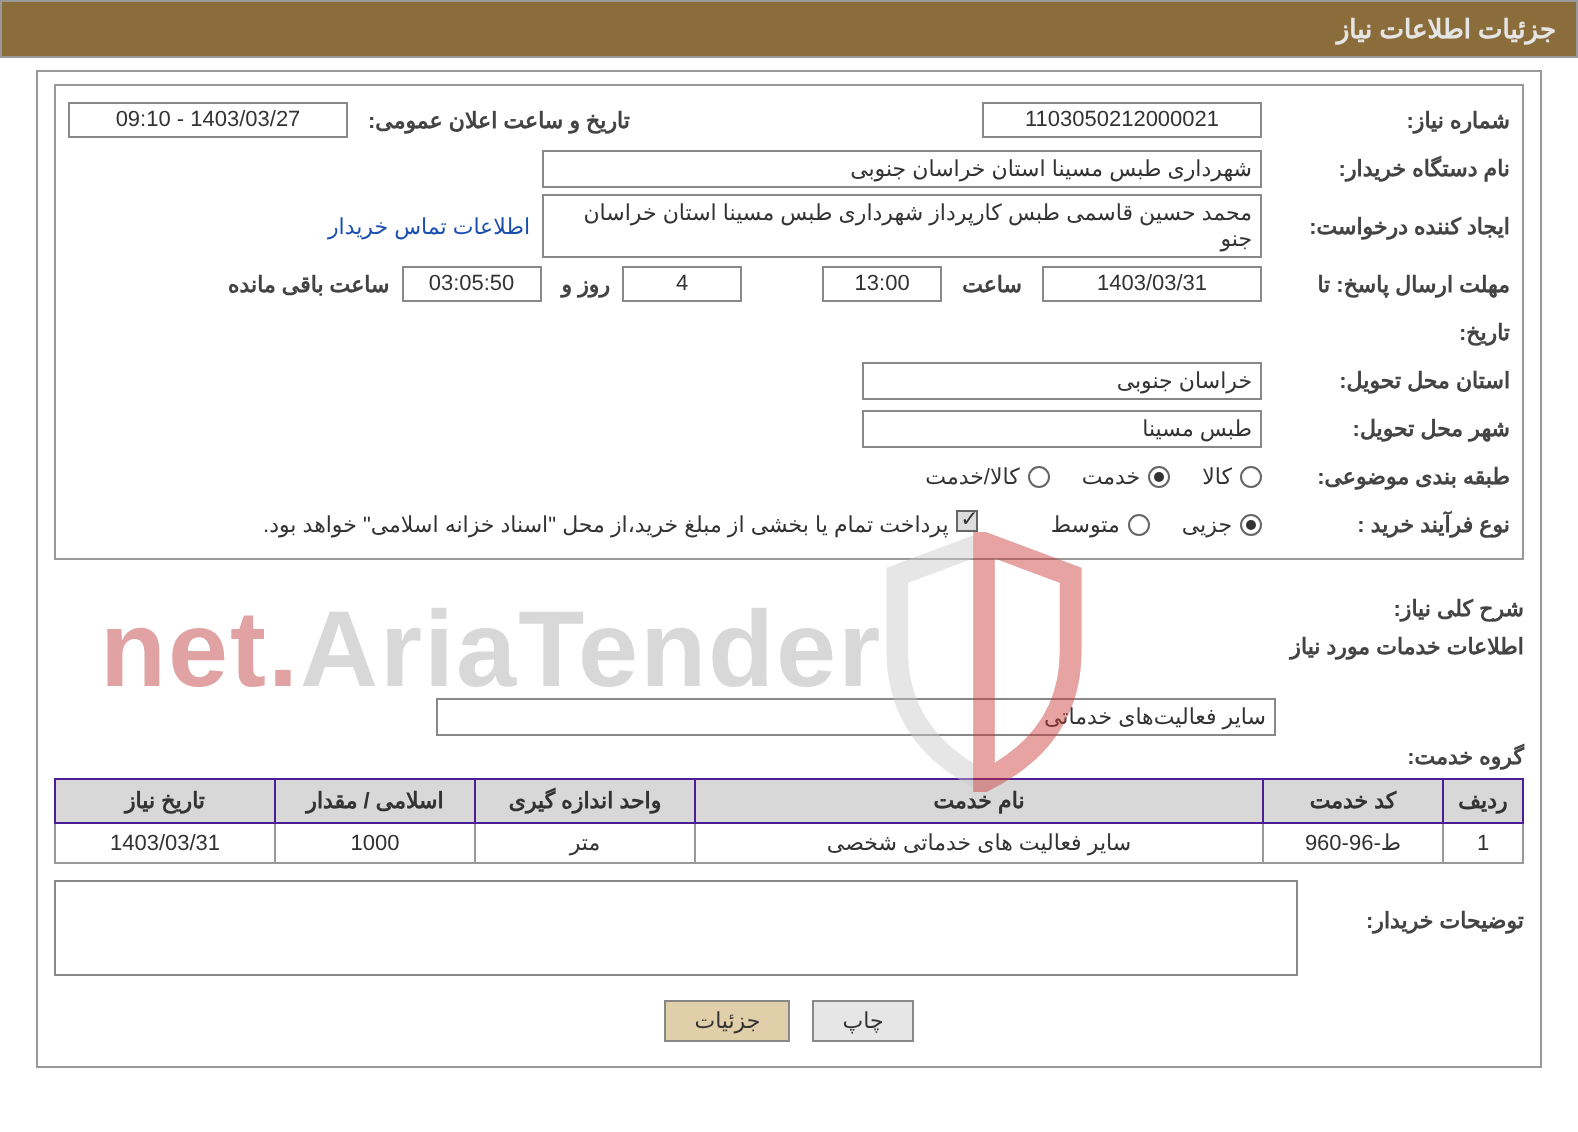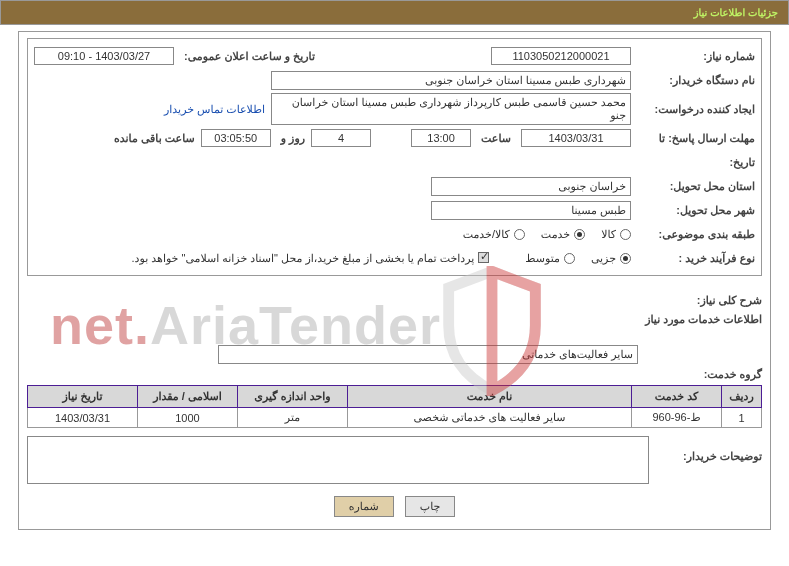--- a/index.html
+++ b/index.html
@@ -1,18 +1,18 @@
 <!DOCTYPE html>
 <html dir="rtl" lang="fa"><head>
 <meta charset="utf-8">
 <style>
   * { box-sizing: border-box; margin: 0; padding: 0; }
   body { font-family: tahoma, sans-serif; font-size: 11px; background: #fff; color: #333; direction: rtl; }
   .page { width: 789px; height: 566px; position: relative; }
-  .header-bar { background: #8a6d3b; color: #bef264; padding: 6px 10px; font-weight: bold; font-size: 10px; border: 1px solid #999; }
+  .header-bar { background: #8a6d3b; color: #e5e5e5; padding: 6px 10px; font-weight: bold; font-size: 13px; border: 1px solid #999; }
   .outer-border { border: 1px solid #999; margin: 6px 18px 6px 18px; padding: 6px 8px 6px 8px; }
   .inner-box { border: 1px solid #999; padding: 4px 6px; margin-bottom: 2px; }
   .row { display: flex; align-items: center; margin: 2px 0; min-height: 22px; }
   .label { font-weight: bold; color: #444; white-space: nowrap; margin-left: 4px; }
   .field { border: 1px solid #888; background: #fff; padding: 2px 4px; min-height: 18px; font-size: 11px; text-align: right; }
   .link { color: #1a4fb0; cursor: pointer; margin-right: 6px; }
   .radio-item { margin-left: 16px; display: inline-flex; align-items: center; }
   .radio { width: 11px; height: 11px; border: 1px solid #666; border-radius: 50%; margin-left: 4px; display: inline-block; position: relative; }
   .radio.sel::after { content:""; position:absolute; width:5px; height:5px; background:#333; border-radius:50%; top:2px; right:2px;}
   .cb { width: 11px; height: 11px; border:1px solid #666; display:inline-block; margin-left:4px; position:relative; background:#ddd;}
@@ -153,21 +153,21 @@
       </tbody>
     </table>
 
     <div class="row" style="align-items:flex-start; margin-top:4px;">
       <span class="label" style="width:110px; padding-top:18px;">توضیحات خریدار:</span>
       <div class="textarea"></div>
     </div>
 
     <div class="btn-row">
       <span class="btn">چاپ</span>
-      <span class="btn" style="background:#e0cfa8;">شماره</span>
+      <span class="btn" style="background:#e0cfa8;">جزئیات</span>
     </div>
   </div>
 
   <div class="wm">
     <div class="wm-text">
       <span class="wm-shield">
         <svg viewBox="0 0 100 120">
           <path d="M50 5 L90 20 L90 55 Q90 95 50 115 Q10 95 10 55 L10 20 Z" fill="none" stroke="#c9c9c9" stroke-width="10"></path>
           <path d="M50 5 L90 20 L90 55 Q90 95 50 115 L50 5 Z" fill="none" stroke="#c33" stroke-width="10"></path>
         </svg>

